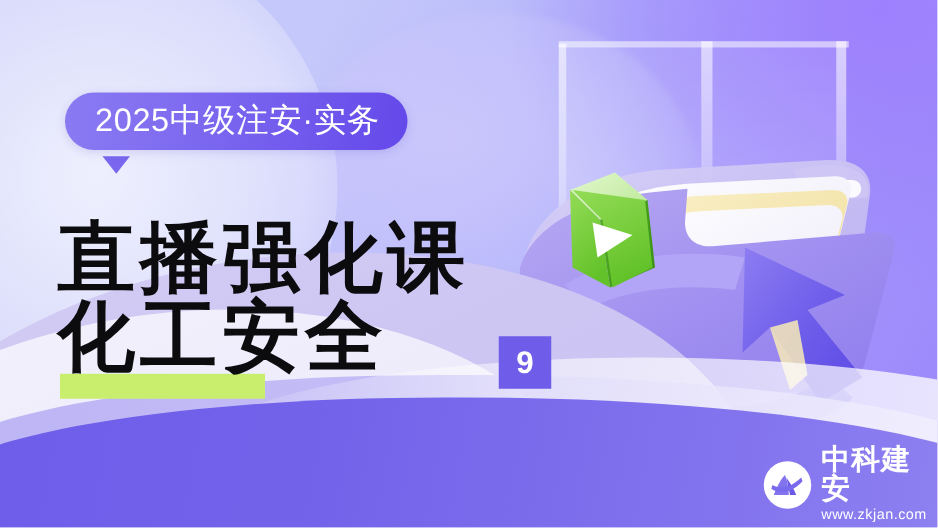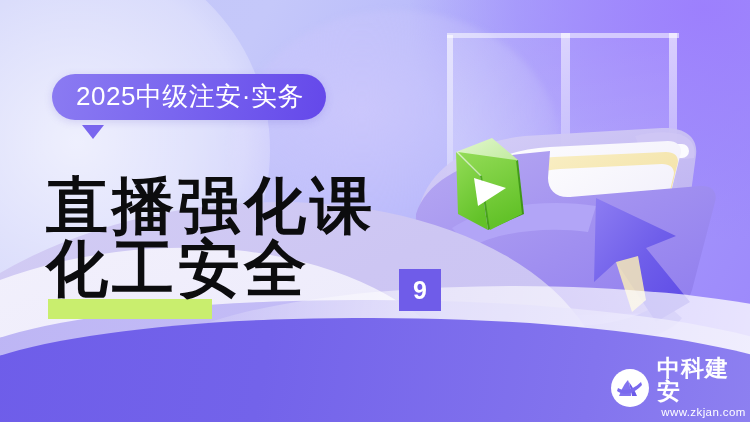--- a/index.html
+++ b/index.html
@@ -189,21 +189,20 @@
     font-weight: 700;
     letter-spacing: 1px;
     font-family: "DejaVu Sans", "Liberation Sans", sans-serif;
   }
   .logo-url {
     color: #ffffff;
     font-size: 11.5px;
     letter-spacing: 0.4px;
     margin-top: 4px;
     font-family: "Liberation Sans", sans-serif;
-    text-align: center;
   }
 </style>
 </head>
 <body>
 
 <div id="poster">
 
   <div class="bg-layer bg-top-right-glow"></div>
   <div class="bg-layer bg-soft-blob"></div>
   <div class="bg-layer bg-left-white"></div>

